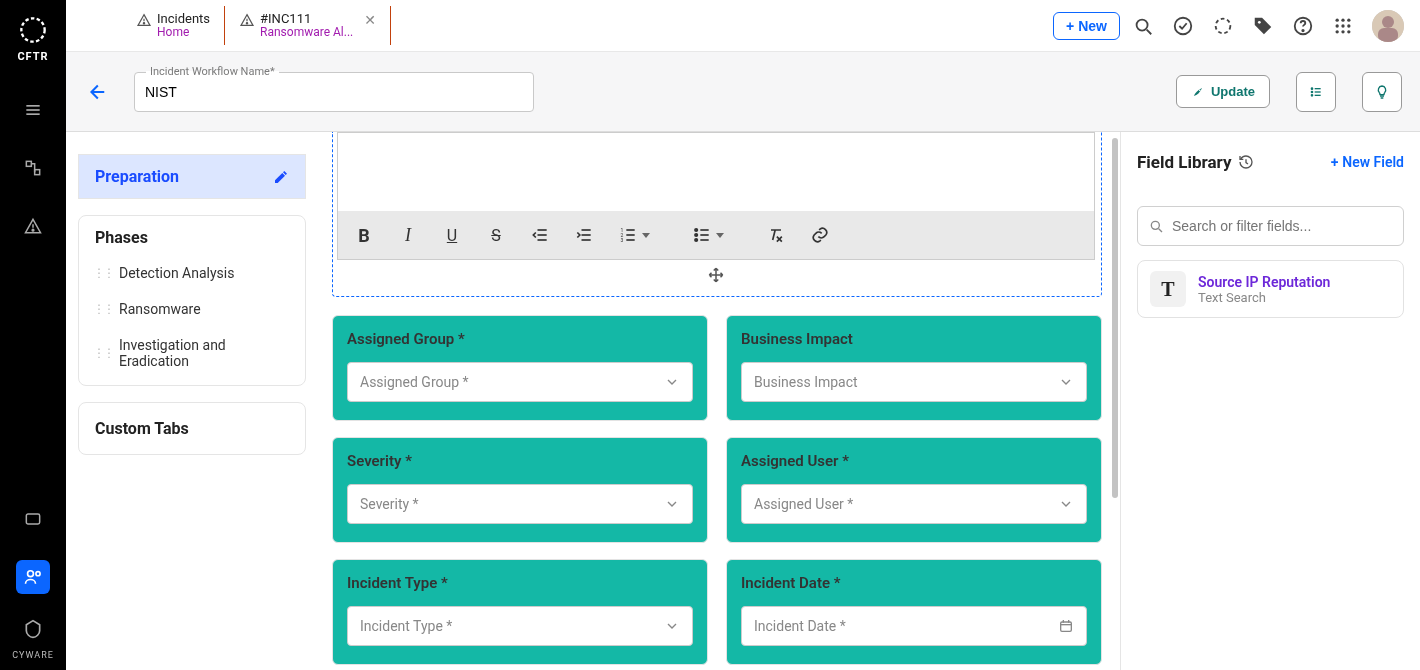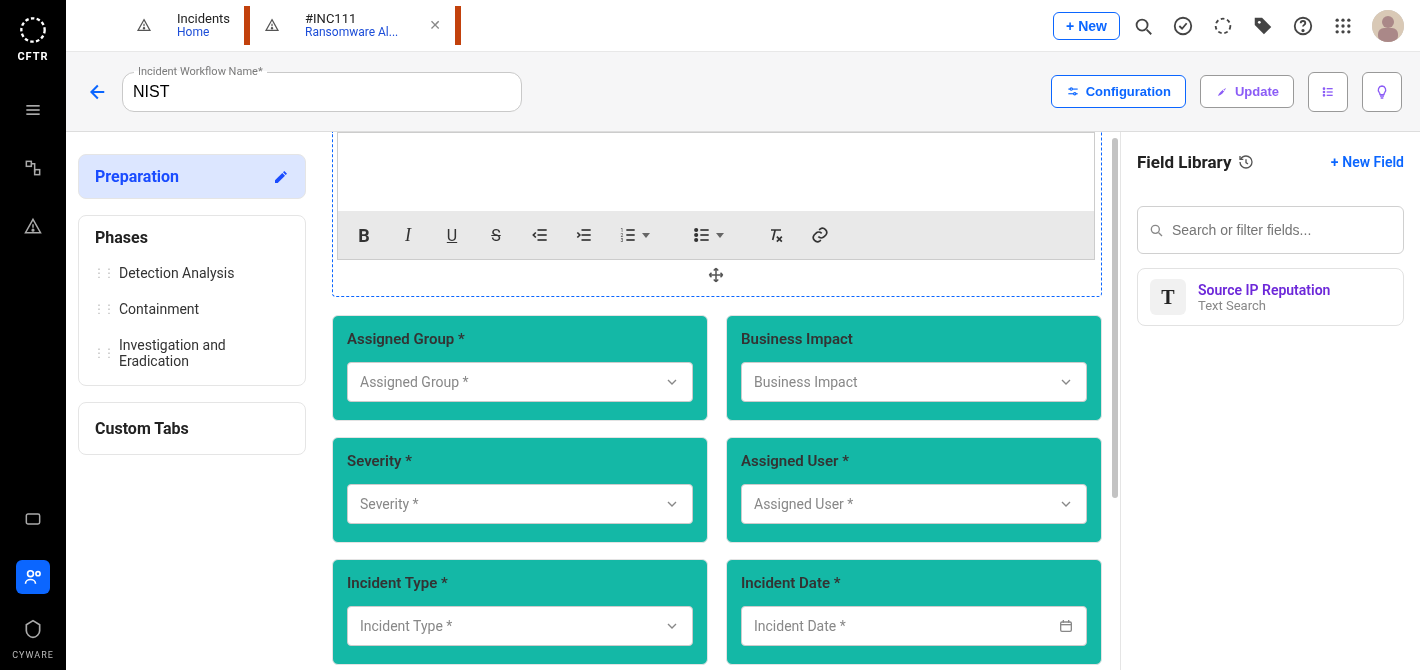--- a/index.html
+++ b/index.html
@@ -11,47 +11,47 @@
   .rail-title { font-size:11px; letter-spacing:1px; margin-top:6px; font-weight:700; }
   .rail-spacer { flex:1; }
   .rail-icon { width:34px; height:34px; display:flex; align-items:center; justify-content:center; margin:12px 0; color:#aaa; cursor:pointer; border-radius:6px;}
   .rail-icon.active { background:#0b66ff; color:#fff; }
   .rail-bottom { width:100%; display:flex; flex-direction:column; align-items:center; padding-bottom:10px; }
   .rail-brand { font-size:9px; color:#bbb; margin-top:4px; letter-spacing:1px;}
   
   .main { flex:1; display:flex; flex-direction:column; }
   .topbar { height:52px; display:flex; align-items:center; padding:0 16px; border-bottom:1px solid #e8e8e8; background:#fff;}
   .tabs { display:flex; align-items:center; gap:0; margin-left:40px;}
-  .tab { display:flex; align-items:center; gap:25px; padding:6px 14px; border-right:6px solid #c2410c; cursor:pointer;}
+  .tab { display:flex; align-items:flex-start; gap:5px; padding:6px 14px; border-right:1px solid #c2410c; cursor:pointer;}
   .tab .tri { width:16px; height:16px; color:#555;}
   .tab .t1 { font-size:13px; color:#222; line-height:1.1;}
-  .tab .t2 { font-size:12px; color:#1d4ed8; line-height:1.1;}
+  .tab .t2 { font-size:12px; color:#a21caf; line-height:1.1;}
   .tab-close { color:#888; margin-left:6px; font-size:14px; cursor:pointer;}
   .top-spacer { flex:1; }
   .new-btn { border:1.5px solid #0b66ff; color:#0b66ff; background:#fff; border-radius:6px; padding:5px 12px; font-size:14px; font-weight:600; display:flex; align-items:center; gap:4px; cursor:pointer; margin-right:12px;}
   .top-icons { display:flex; align-items:center; gap:18px; color:#444; }
   .top-icons .ic { width:22px; height:22px; cursor:pointer; display:flex; align-items:center; justify-content:center;}
   .avatar { width:32px; height:32px; border-radius:50%; background:#ccc; overflow:hidden;}
   .avatar svg { width:100%; height:100%; display:block;}
   
-  .subhead { height:80px; display:flex; align-items:center; padding:0 18px; background:#f6f6f7; border-bottom:1px solid #ddd; gap:14px;justify-content:center;}
+  .subhead { height:80px; display:flex; align-items:center; padding:0 18px; background:#f6f6f7; border-bottom:1px solid #ddd; gap:26px;justify-content:center;}
   .back-btn { width:24px; height:24px; color:#0b66ff; cursor:pointer; display:flex; align-items:center; justify-content:center;}
   .wf-input-wrap { position:relative; }
-  .wf-input { width:400px; height:40px; border:1.5px solid #c9c9c9; border-radius:12px; padding:0 10px; font-size:16px; background:#fff;}
+  .wf-input { width:400px; height:40px; border:1.5px solid #c9c9c9; border-radius:4px; padding:0 10px; font-size:14px; background:#fff;}
   .wf-label { position:absolute; top:-7px; left:12px; background:linear-gradient(#f6f6f7 50%, #fff 50%); font-size:11px; color:#7a7a7a; padding:0 4px;}
   .sub-spacer { flex:1; }
-  .hdr-btn { border:1.5px solid #999; background:#fff; border-radius:6px; padding:8px 14px; font-size:13px; font-weight:600; display:flex; align-items:center; gap:6px; cursor:pointer; color:#8b5cf6;}
+  .hdr-btn { border:1.5px solid #999; background:#fff; border-radius:6px; padding:8px 14px; font-size:13px; font-weight:600; display:flex; align-items:center; gap:6px; cursor:pointer; color:#0f766e;}
   .hdr-btn.cfg { border-color:#0b66ff; color:#0b66ff;}
   .hdr-btn.sq { width:40px; height:40px; padding:0; justify-content:center;}
   
   .content { flex:1; display:flex; overflow:hidden; }
   
   .left-panel { width:252px; padding:22px 12px; display:flex; flex-direction:column; gap:16px; }
   .card { background:#fff; border:1px solid #e5e5e5; border-radius:8px; }
-  .prep { background:#dce6ff; padding:12px 16px; display:flex; align-items:center; justify-content:space-between; font-weight:700; color:#1a4cff; font-size:16px; border-radius:8px; cursor:pointer;}
+  .prep { background:#dce6ff; padding:12px 16px; display:flex; align-items:center; justify-content:space-between; font-weight:700; color:#1a4cff; font-size:16px; border-radius:0; cursor:pointer;}
   .prep-edit { width:16px; height:16px; color:#1a4cff; cursor:pointer;}
   .phases { padding:12px 0 6px 0; }
   .phases-title { font-size:16px; font-weight:700; padding:0 16px 8px 16px;}
   .phase-item { display:flex; align-items:center; gap:6px; padding:10px 14px; font-size:14px; color:#333; cursor:pointer;}
   .handle { color:#bbb; font-size:12px; letter-spacing:-2px; }
   .custom-tabs { padding:16px; font-size:16px; font-weight:700;}
   
   .canvas { flex:1; padding:0 0 0 14px; position:relative; overflow:hidden;}
   .scroll-host { height:100%; overflow:hidden; }
   
@@ -72,21 +72,21 @@
   .fblock { border:1px solid #e3e3e3; border-radius:6px; padding:14px 14px 18px 14px; background:#14b8a6; }
   .fblock .flabel { font-size:15px; font-weight:600; color:#333; margin-bottom:14px;}
   .finput { border:1px solid #ccc; border-radius:4px; height:40px; display:flex; align-items:center; justify-content:space-between; padding:0 12px; color:#888; font-size:14px; cursor:pointer; background:#fff;}
   .finput .chev{width:16px;height:16px;color:#888;}
   
   .right-panel { width:300px; border-left:1px solid #e5e5e5; padding:20px 16px; background:#fff;}
   .rp-head { display:flex; align-items:center; justify-content:space-between; margin-bottom:34px;}
   .rp-title { font-size:17px; font-weight:700; display:flex; align-items:center; gap:6px;}
   .rp-title .hist{width:16px;height:16px;color:#555;}
   .rp-new { color:#0b66ff; font-size:14px; font-weight:600; cursor:pointer; display:flex; align-items:center; gap:4px;}
-  .rp-search { border:1px solid #d0d0d0; border-radius:6px; height:48px; display:flex; align-items:center; gap:8px; padding:0 10px; margin-bottom:14px;}
+  .rp-search { border:1px solid #d0d0d0; border-radius:6px; height:40px; display:flex; align-items:center; gap:8px; padding:0 10px; margin-bottom:14px;}
   .rp-search .sic { width:16px; height:16px; color:#888;}
   .rp-search input { border:none; outline:none; font-size:14px; flex:1; color:#333;}
   .field-card { border:1px solid #e2e2e2; border-radius:8px; padding:10px 12px; display:flex; align-items:center; gap:12px; cursor:grab;}
   .field-icon { width:36px; height:36px; border-radius:6px; background:#f1f1f1; display:flex; align-items:center; justify-content:center; font-weight:700; font-family:Georgia,serif; font-size:20px;}
   .field-meta .fname{font-size:14px; font-weight:600; color:#6d28d9;}
   .field-meta .ftype{font-size:13px; color:#888;}
   svg { display:block; }
 </style>
 </head>
 <body>
@@ -241,29 +241,20 @@
         <svg viewBox="0 0 24 24" width="22" height="22" stroke="currentColor" stroke-width="2.2" fill="none">
             <path d="M14 5l-7 7 7 7"></path>
             <line x1="7" y1="12" x2="21" y2="12"></line>
           </svg>
       </div>
       <div class="wf-input-wrap">
         <span class="wf-label">Incident Workflow Name*</span>
         <input class="wf-input" value="NIST" style="">
       </div>
       <div class="sub-spacer"></div>
-      <button class="hdr-btn cfg">
-        <svg viewBox="0 0 24 24" width="14" height="14" stroke="currentColor" stroke-width="2" fill="none">
-            <line x1="4" y1="7" x2="20" y2="7"></line>
-            <line x1="4" y1="15" x2="20" y2="15"></line>
-            <circle cx="9" cy="7" r="2" fill="#fff"></circle>
-            <circle cx="15" cy="15" r="2" fill="#fff"></circle>
-          </svg>
-        <span>Configuration</span>
-      </button>
       <button class="hdr-btn">
         <svg viewBox="0 0 24 24" width="14" height="14" fill="currentColor">
             <path d="M5 19c2-6 6-10 14-14-4 8-8 12-14 14z"></path>
             <circle cx="15" cy="9" r="1.4" fill="#fff"></circle>
           </svg>
         <span>Update</span>
       </button>
       <button class="hdr-btn sq">
         <svg viewBox="0 0 24 24" width="16" height="16" stroke="currentColor" stroke-width="2" fill="none">
             <circle cx="6" cy="7" r="1" fill="currentColor"></circle>
@@ -295,21 +286,21 @@
           </span>
         </div>
         <div class="card phases">
           <div class="phases-title">Phases</div>
           <div class="phase-item">
             <span class="handle">⋮⋮</span>
             <span>Detection Analysis</span>
           </div>
           <div class="phase-item">
             <span class="handle">⋮⋮</span>
-            <span>Containment</span>
+            <span>Ransomware</span>
           </div>
           <div class="phase-item">
             <span class="handle">⋮⋮</span>
             <span>Investigation and Eradication</span>
           </div>
         </div>
         <div class="card custom-tabs">
           <span>Custom Tabs</span>
         </div>
       </div>

